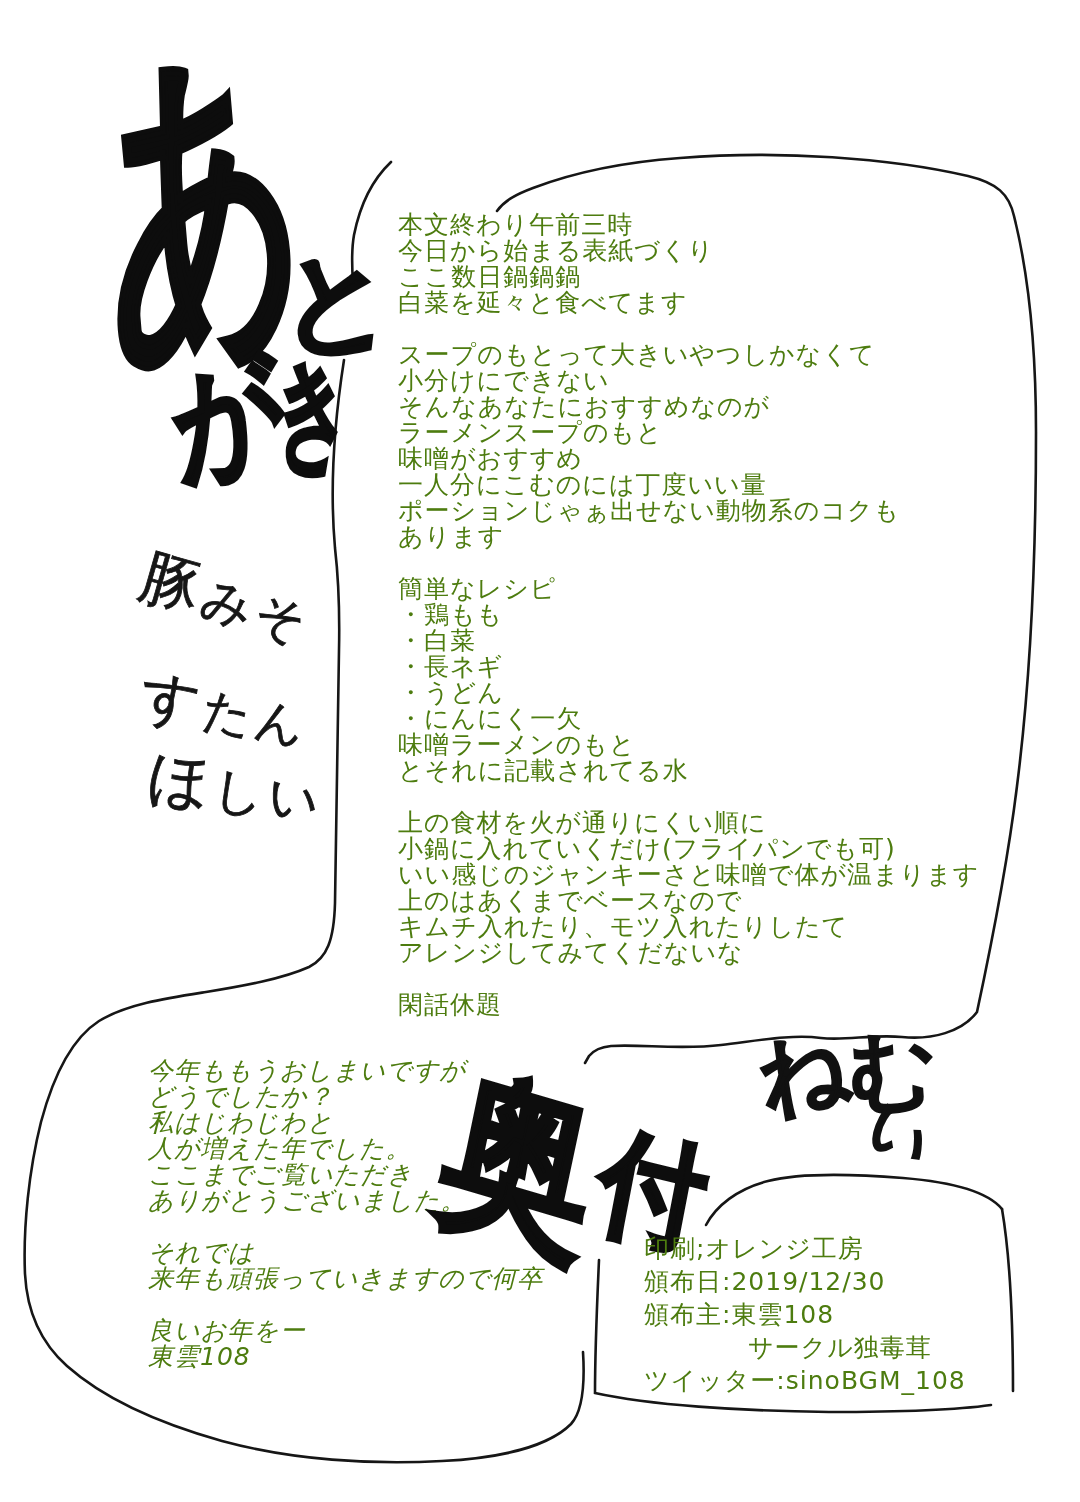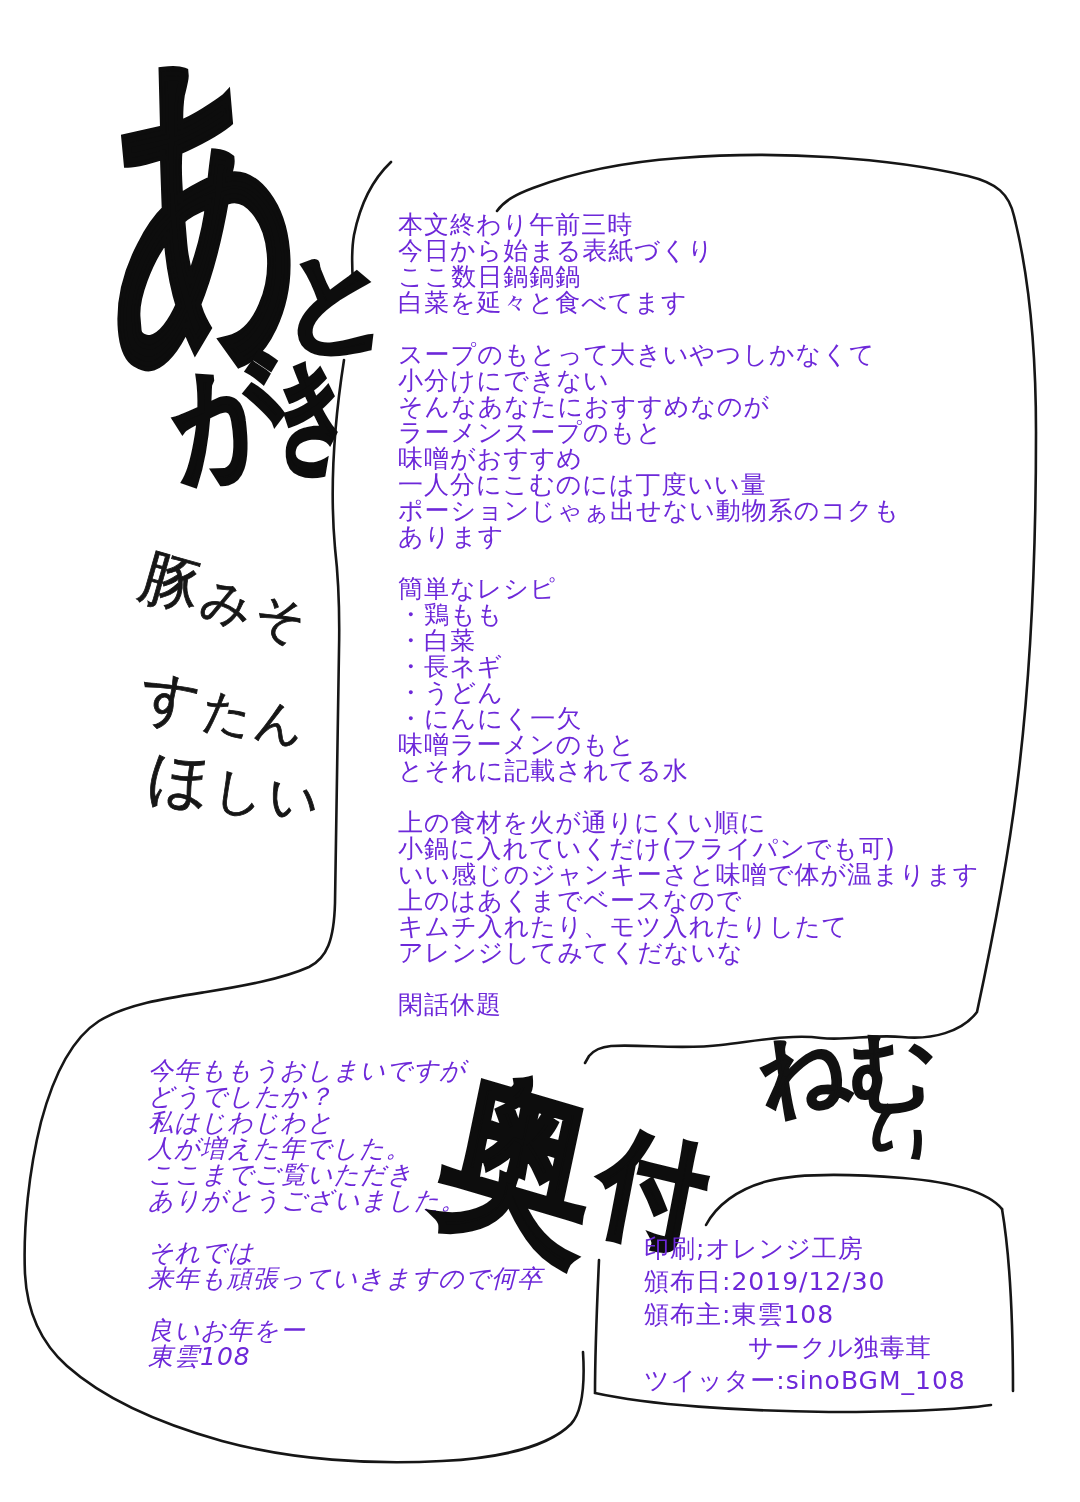--- a/index.html
+++ b/index.html
@@ -5,21 +5,21 @@
   html,body{margin:0;padding:0;}
   body{
     width:1080px;height:1502px;position:relative;overflow:hidden;
     background:#ffffff;color:#111;
     font-family:"DejaVu Sans","Liberation Sans",sans-serif;
   }
   .abs{position:absolute;transform-origin:top left;}
   
   .typeset{
     font-size:25px;line-height:26px;letter-spacing:1px;
-    white-space:pre-line;color:#6d28d9;
+    white-space:pre-line;color:#4d7c0f;
   }
   .main-note{left:398px;top:212px;}
   .closing-note{left:148px;top:1058px;font-style:italic;}
   .colophon{left:644px;top:1232px;line-height:33px;}
   
   .brush{
     font-weight:bold;color:#0d0d0d;line-height:1;
     -webkit-text-stroke:4px #0d0d0d;
   }
   .brush-soft{

